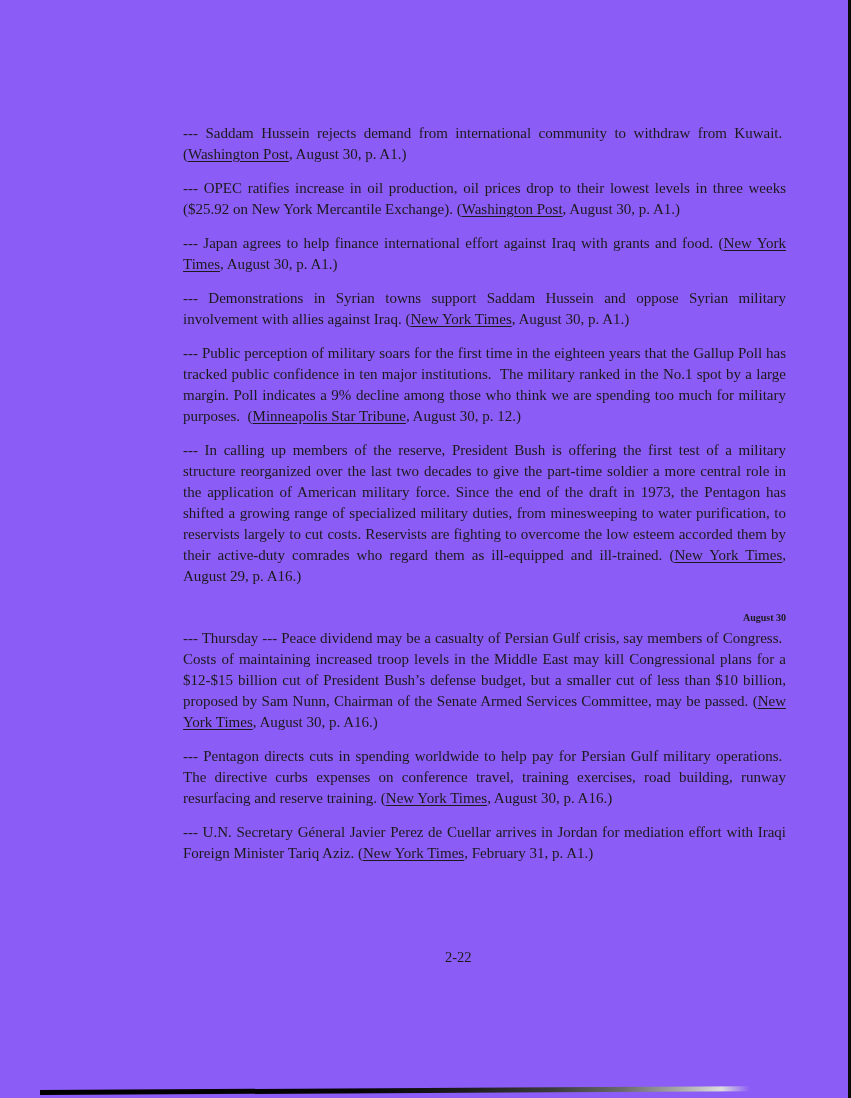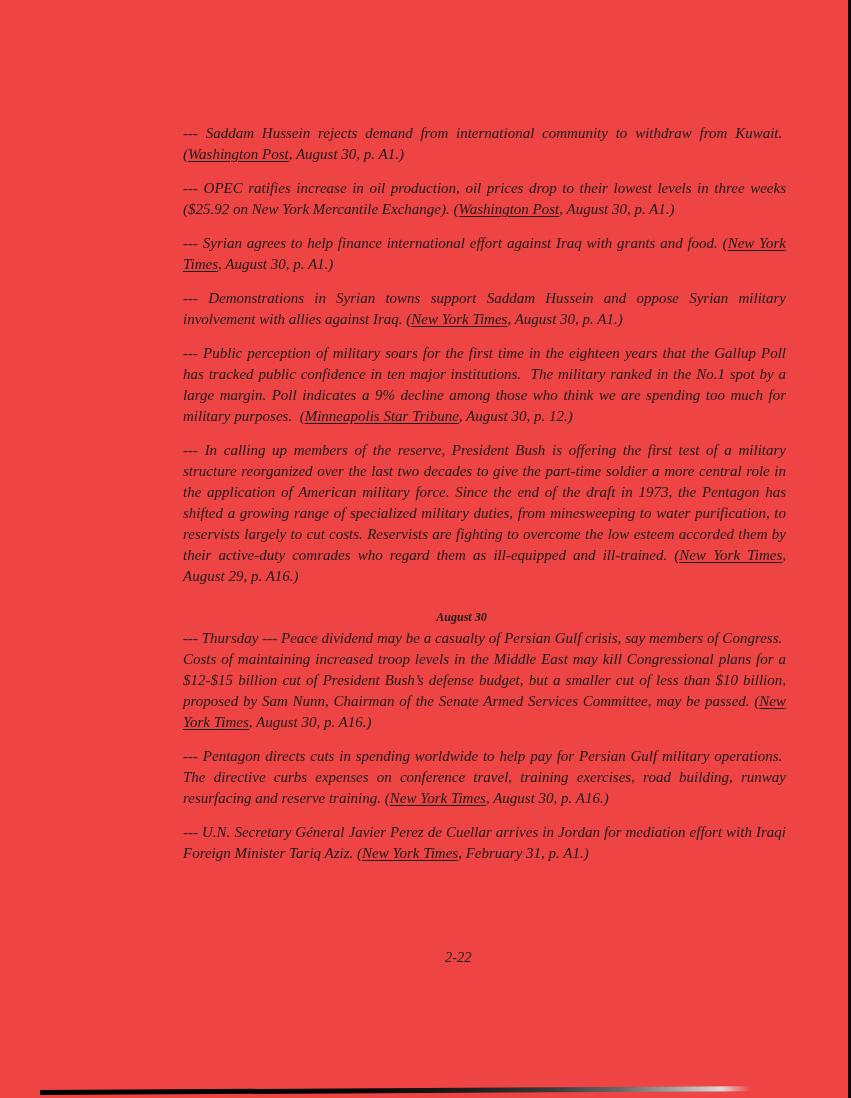--- a/index.html
+++ b/index.html
@@ -4,50 +4,49 @@
 <style>
   html, body {
     margin: 0;
     padding: 0;
     background: #ffffff;
   }
   .page {
     position: relative;
     width: 851px;
     height: 1098px;
-    background: #ef4444;
+    background: #8b5cf6;
     overflow: hidden;
     font-family: "Liberation Serif", "DejaVu Serif", serif;
     color: #1b1b1b;
-    font-style: italic;
   }
   .content {
     position: absolute;
     left: 183px;
     top: 123px;
     width: 603px;
     font-size: 15px;
     line-height: 21px;
     text-align: justify;
   }
   .news-item {
     margin: 0 0 13px 0;
   }
   .news-item:last-child {
     margin-bottom: 0;
   }
   section.date-section + section.date-section {
     margin-top: 20px;
   }
   .date-heading {
-    font-size: 12px;
+    font-size: 10px;
     font-weight: bold;
     line-height: 21px;
     margin: 0 0 0 -46px;
-    text-align: center;
+    text-align: right;
   }
   .underline {
     text-decoration: underline;
     text-underline-offset: 2px;
   }
   .page-number {
     position: absolute;
     left: 445px;
     top: 948px;
     font-size: 14.5px;
@@ -77,21 +76,21 @@
 </head>
 <body>
 
 <div class="page">
 
   <div class="content">
     <div>
         <section class="date-section">
           <p class="news-item"><span>--- Saddam Hussein rejects demand from international community to withdraw from Kuwait.&nbsp; (</span><span class="underline">Washington Post</span><span>, August 30, p. A1.)</span></p>
           <p class="news-item"><span>--- OPEC ratifies increase in oil production, oil prices drop to their lowest levels in three weeks ($25.92 on New York Mercantile Exchange). (</span><span class="underline">Washington Post</span><span>, August 30, p. A1.)</span></p>
-          <p class="news-item"><span>--- Syrian agrees to help finance international effort against Iraq with grants and food. (</span><span class="underline">New York Times</span><span>, August 30, p. A1.)</span></p>
+          <p class="news-item"><span>--- Japan agrees to help finance international effort against Iraq with grants and food. (</span><span class="underline">New York Times</span><span>, August 30, p. A1.)</span></p>
           <p class="news-item"><span>--- Demonstrations in Syrian towns support Saddam Hussein and oppose Syrian military involvement with allies against Iraq. (</span><span class="underline">New York Times</span><span>, August 30, p. A1.)</span></p>
           <p class="news-item"><span>--- Public perception of military soars for the first time in the eighteen years that the Gallup Poll has tracked public confidence in ten major institutions.&nbsp; The military ranked in the No.1 spot by a large margin. Poll indicates a 9% decline among those who think we are spending too much for military purposes.&nbsp; (</span><span class="underline">Minneapolis Star Tribune</span><span>, August 30, p. 12.)</span></p>
           <p class="news-item"><span>--- In calling up members of the reserve, President Bush is offering the first test of a military structure reorganized over the last two decades to give the part-time soldier a more central role in the application of American military force. Since the end of the draft in 1973, the Pentagon has shifted a growing range of specialized military duties, from minesweeping to water purification, to reservists largely to cut costs. Reservists are fighting to overcome the low esteem accorded them by their active-duty comrades who regard them as ill-equipped and ill-trained. (</span><span class="underline">New York Times</span><span>, August 29, p. A16.)</span></p>
         </section>
         <section class="date-section">
           <h2 class="date-heading">August 30</h2>
           <p class="news-item"><span>--- Thursday --- Peace dividend may be a casualty of Persian Gulf crisis, say members of Congress.&nbsp; Costs of maintaining increased troop levels in the Middle East may kill Congressional plans for a $12-$15 billion cut of President Bush’s defense budget, but a smaller cut of less than $10 billion, proposed by Sam Nunn, Chairman of the Senate Armed Services Committee, may be passed. (</span><span class="underline">New York Times</span><span>, August 30, p. A16.)</span></p>
           <p class="news-item"><span>--- Pentagon directs cuts in spending worldwide to help pay for Persian Gulf military operations.&nbsp; The directive curbs expenses on conference travel, training exercises, road building, runway resurfacing and reserve training. (</span><span class="underline">New York Times</span><span>, August 30, p. A16.)</span></p>
           <p class="news-item"><span>--- U.N. Secretary Géneral Javier Perez de Cuellar arrives in Jordan for mediation effort with Iraqi Foreign Minister Tariq Aziz. (</span><span class="underline">New York Times</span><span>, February 31, p. A1.)</span></p>
         </section>

